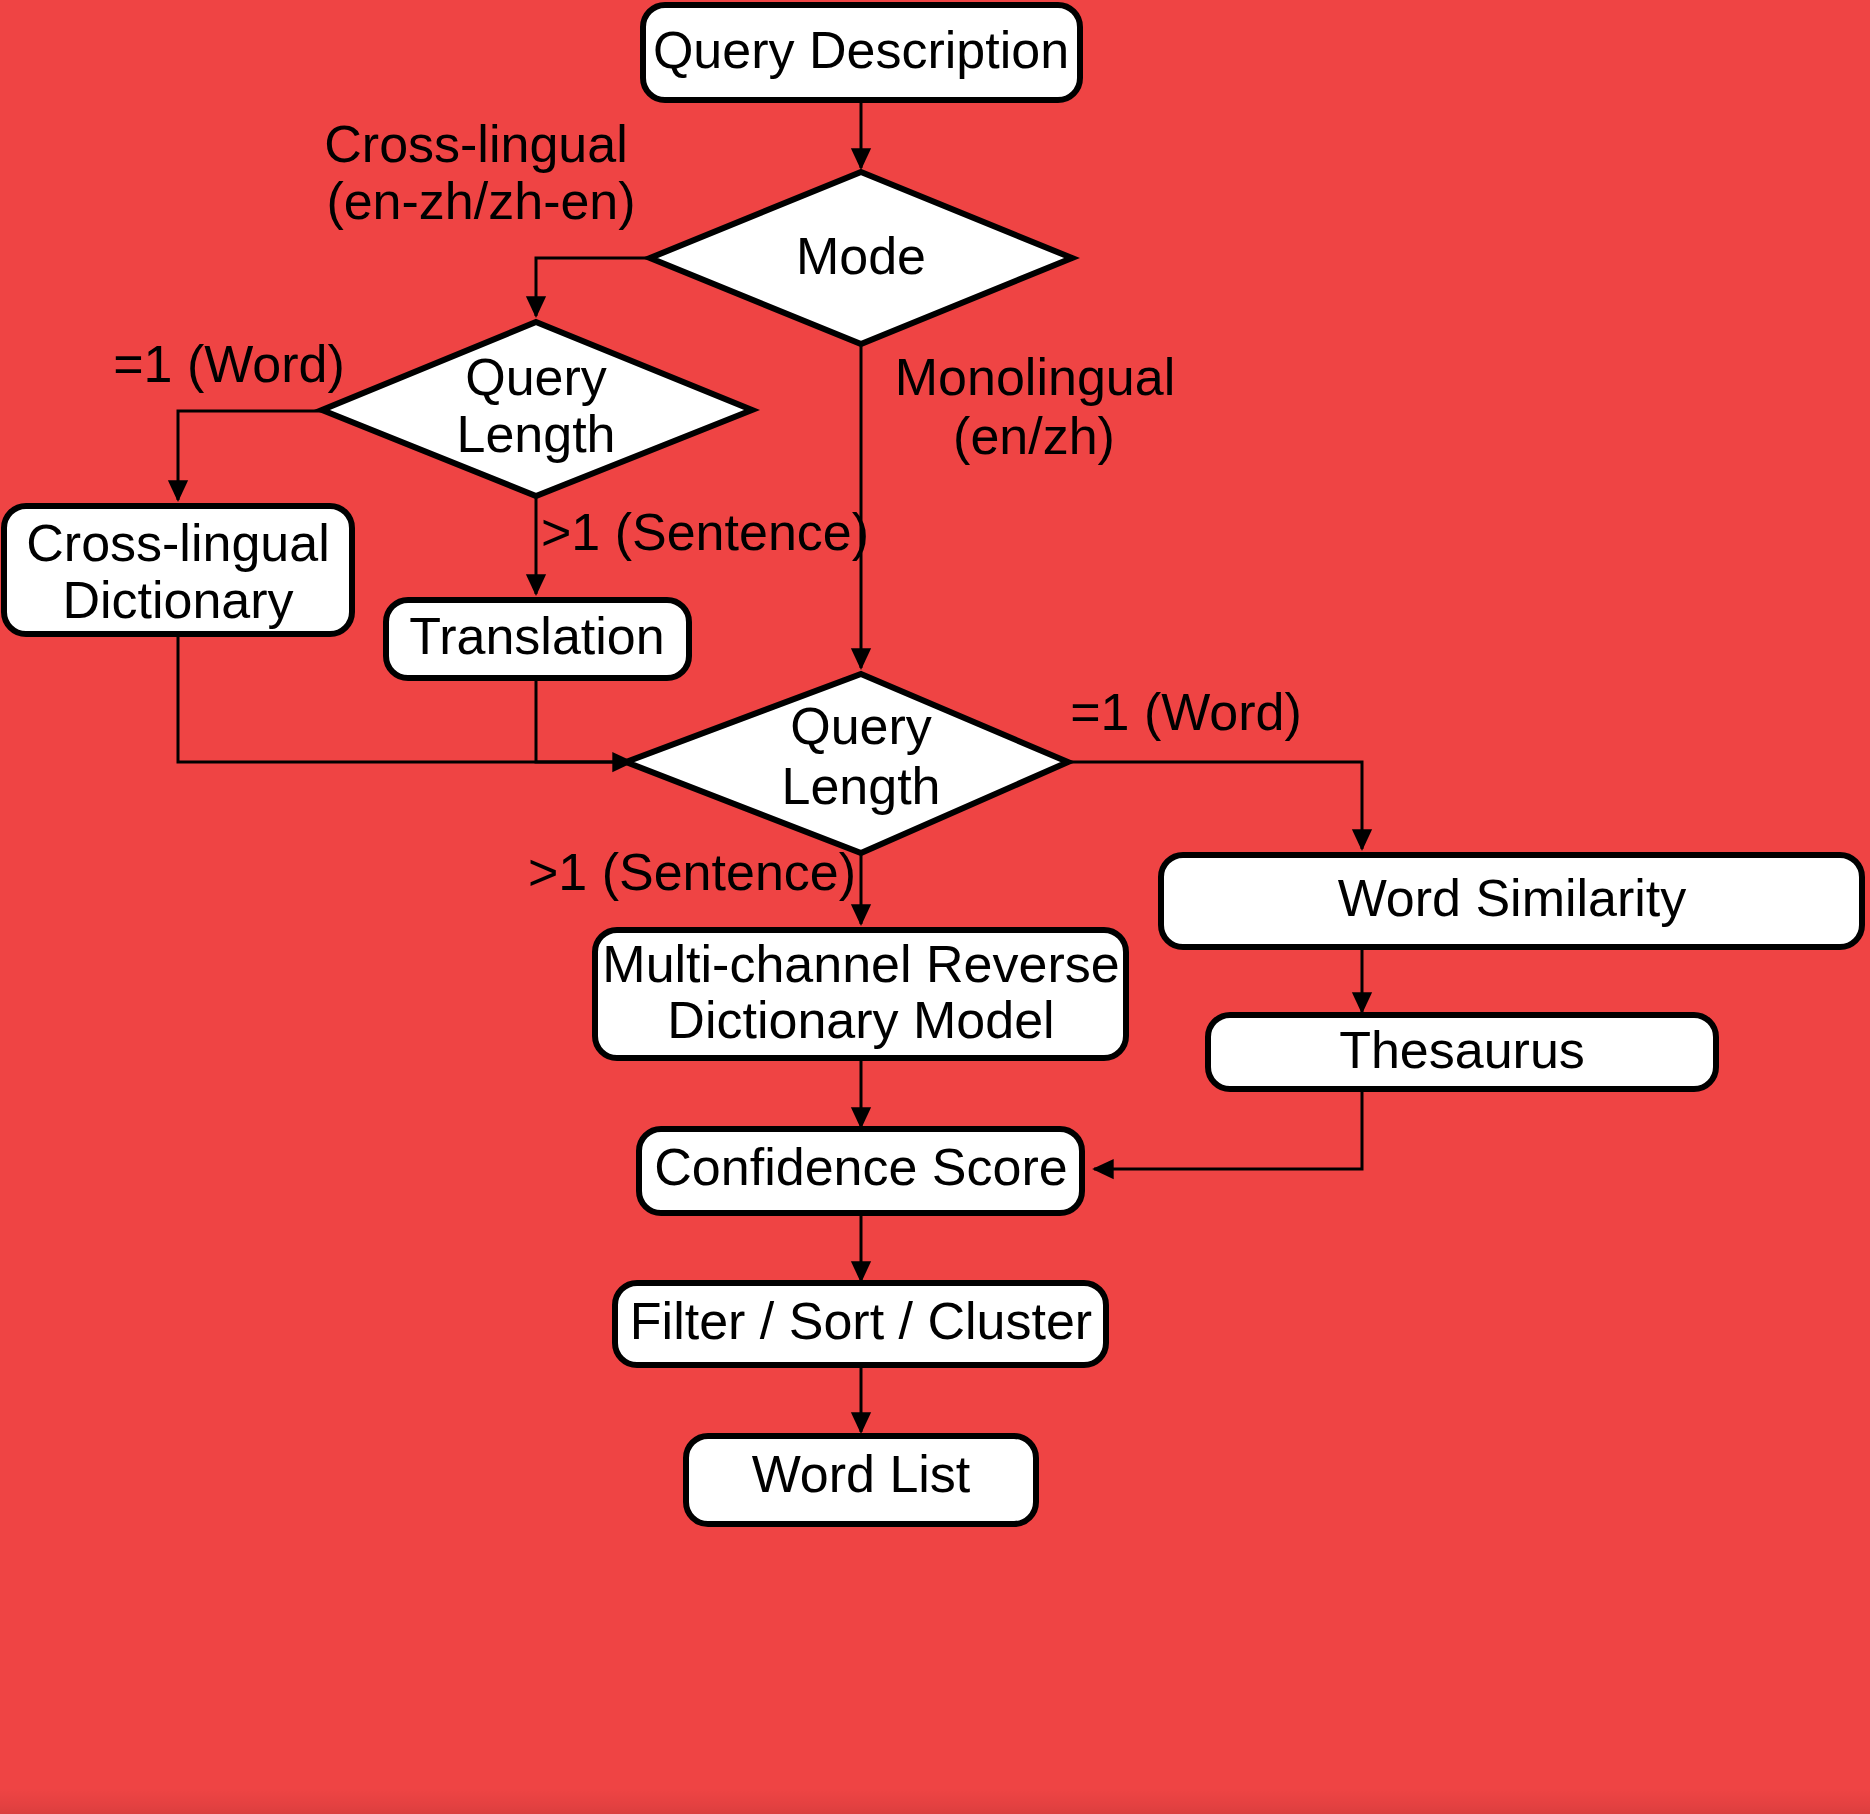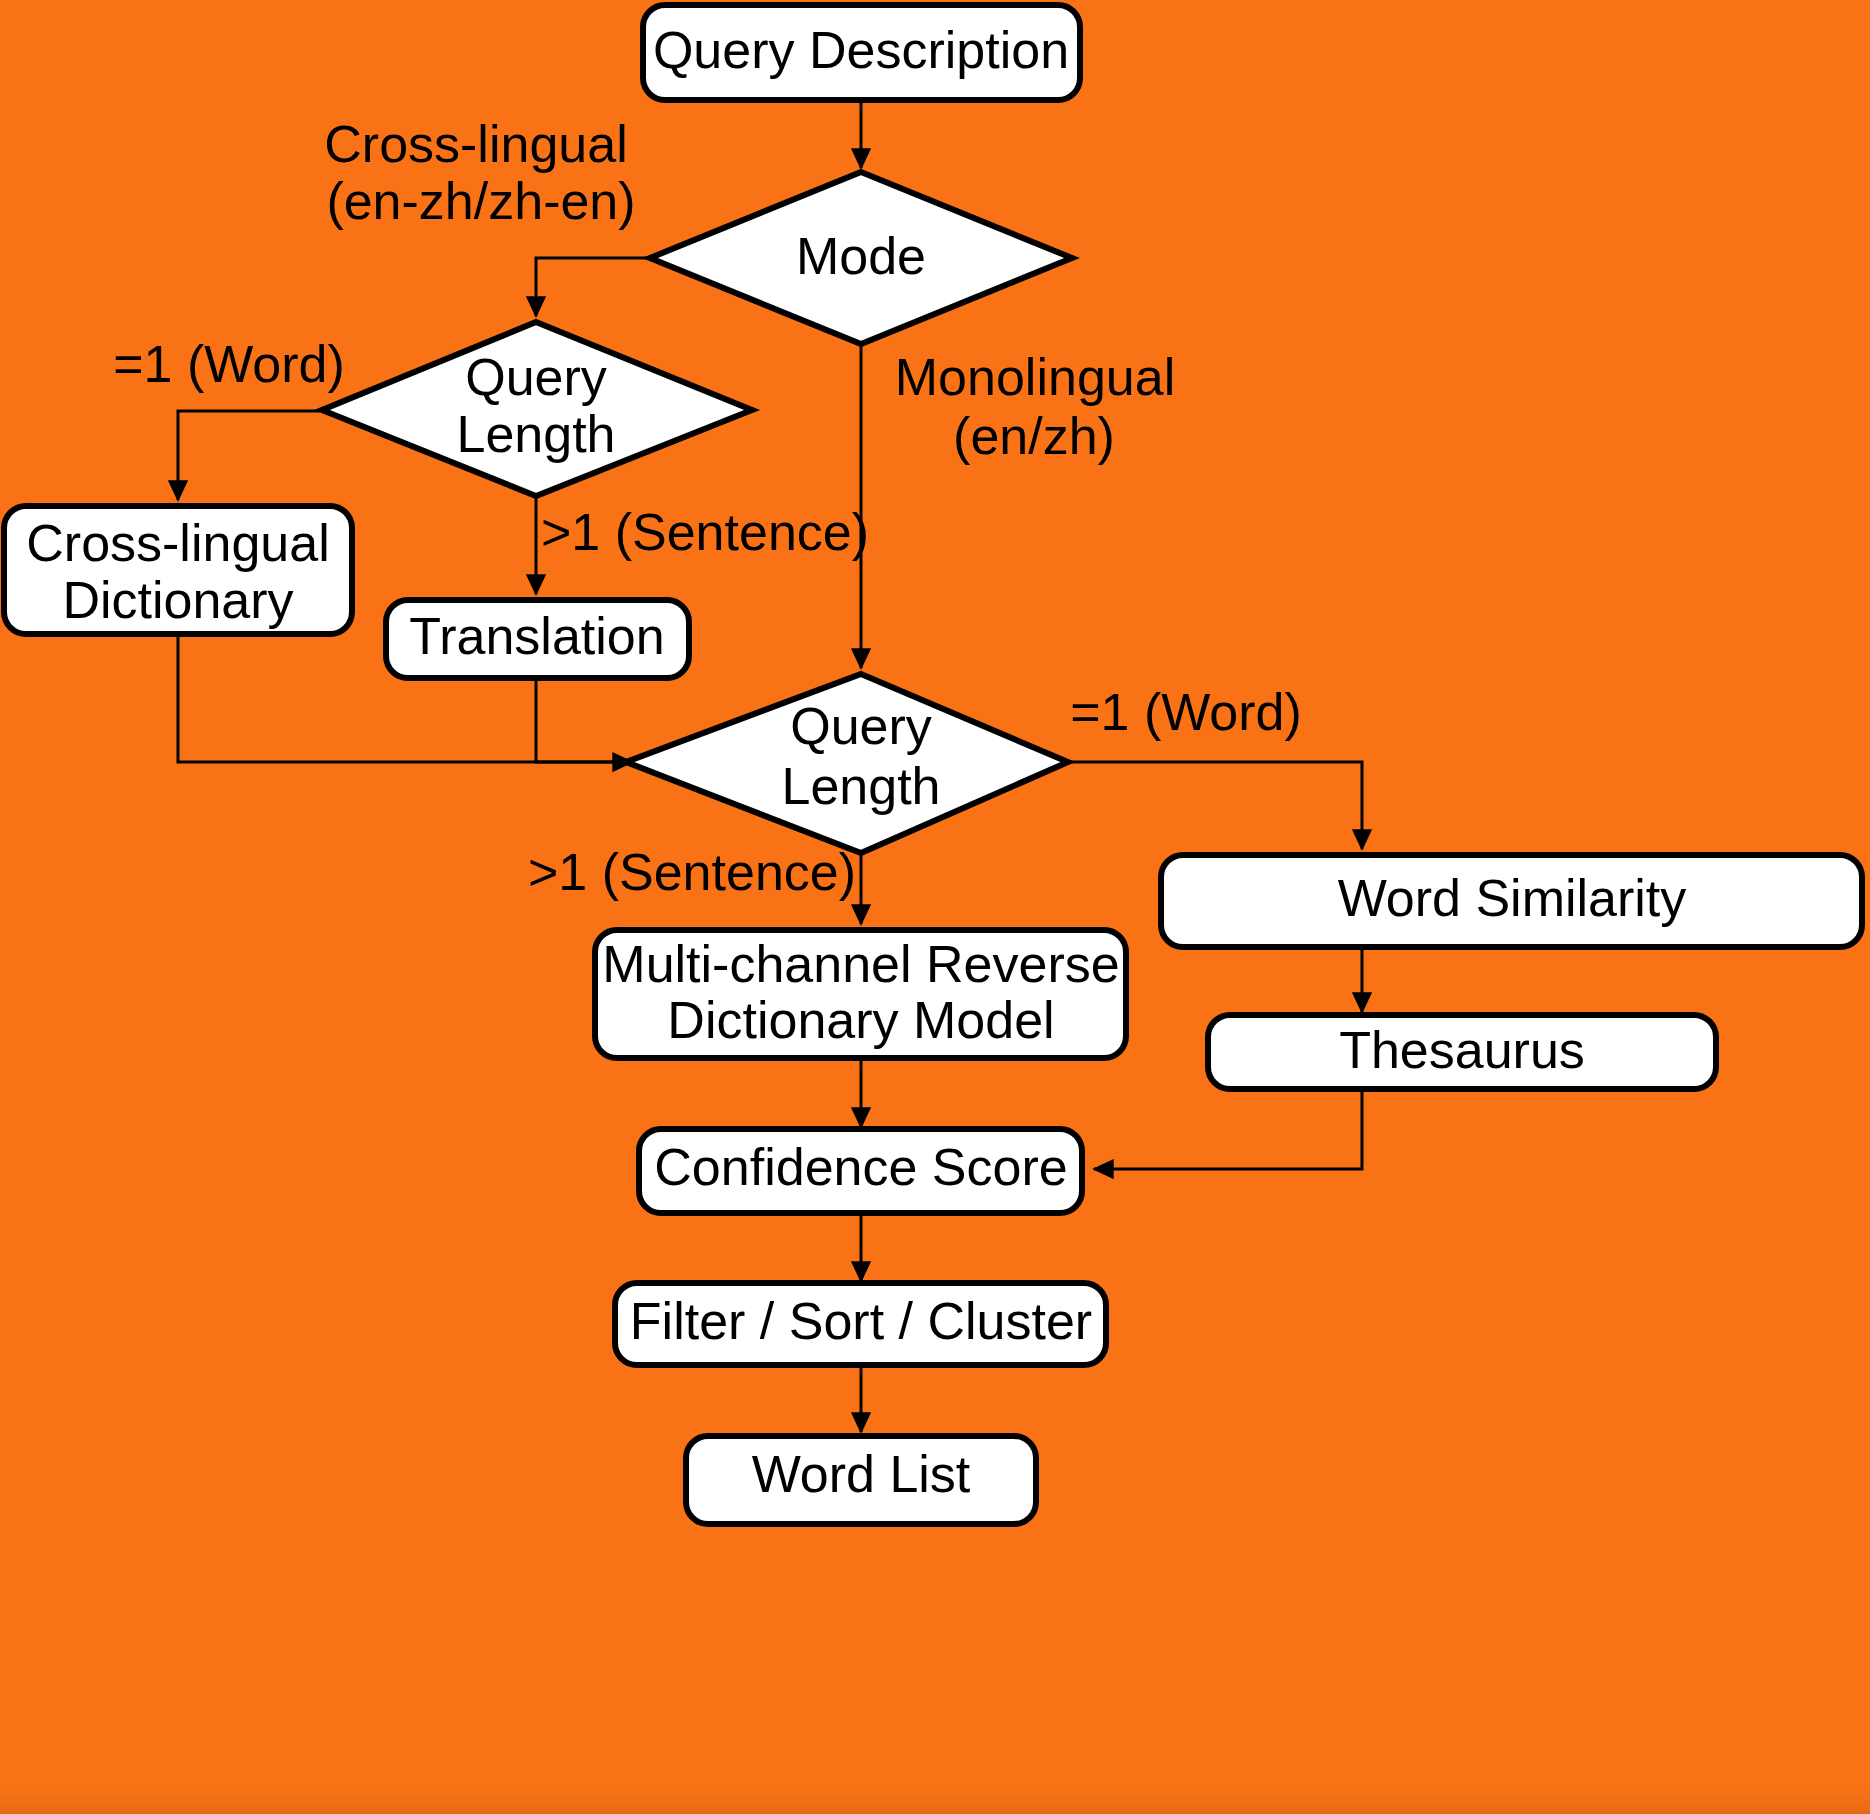--- a/index.html
+++ b/index.html
@@ -10,21 +10,21 @@
   body {
     width: 1870px;
     height: 1814px;
     overflow: hidden;
     font-family: "Liberation Sans", sans-serif;
   }
   #flow-root {
     position: relative;
     width: 1870px;
     height: 1814px;
-    background: #f97316;
+    background: #ef4444;
   }
   svg.flow-canvas {
     display: block;
     width: 1870px;
     height: 1814px;
   }
   .node-shape {
     fill: #ffffff;
     stroke: #000000;
     stroke-width: 6;

